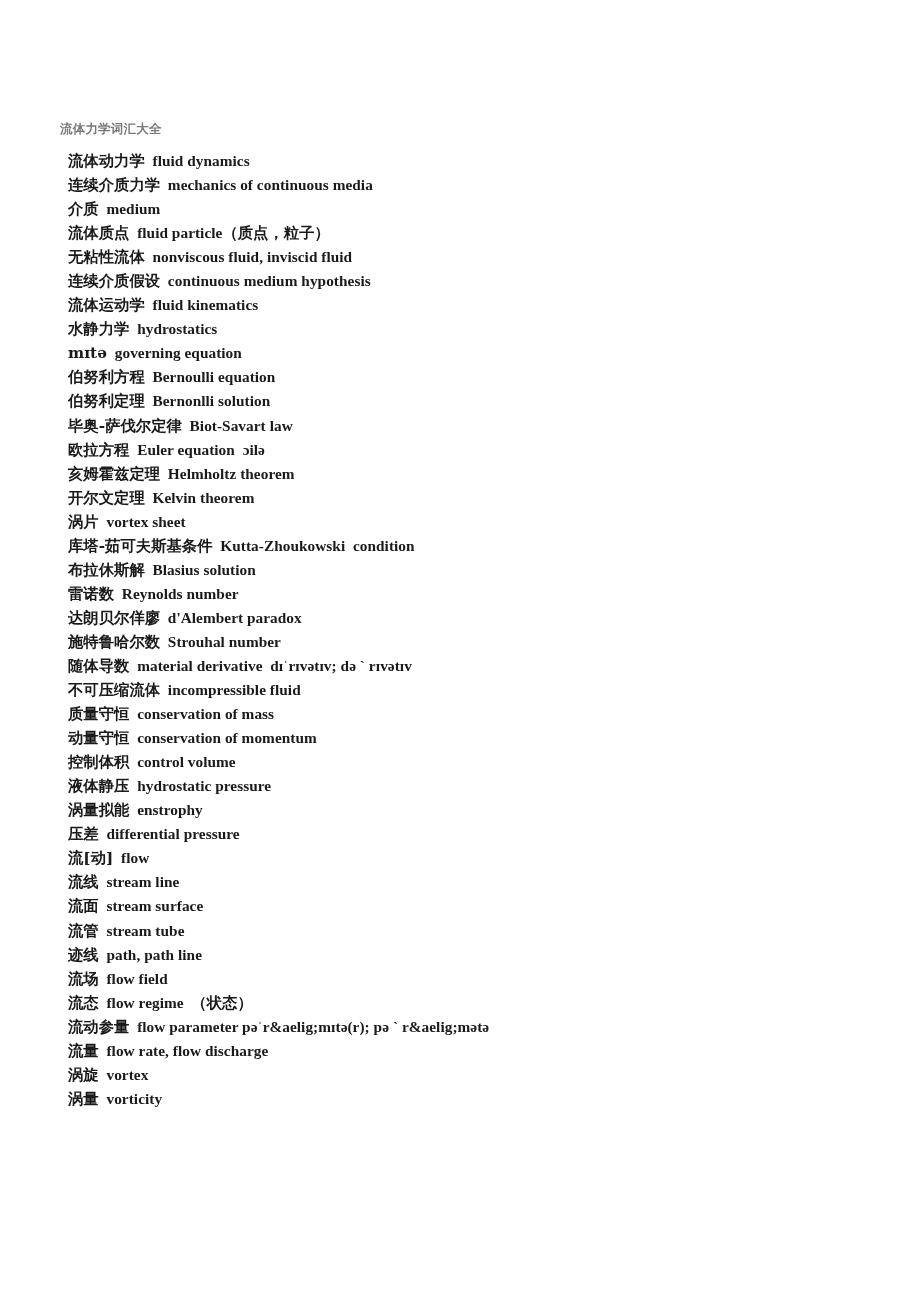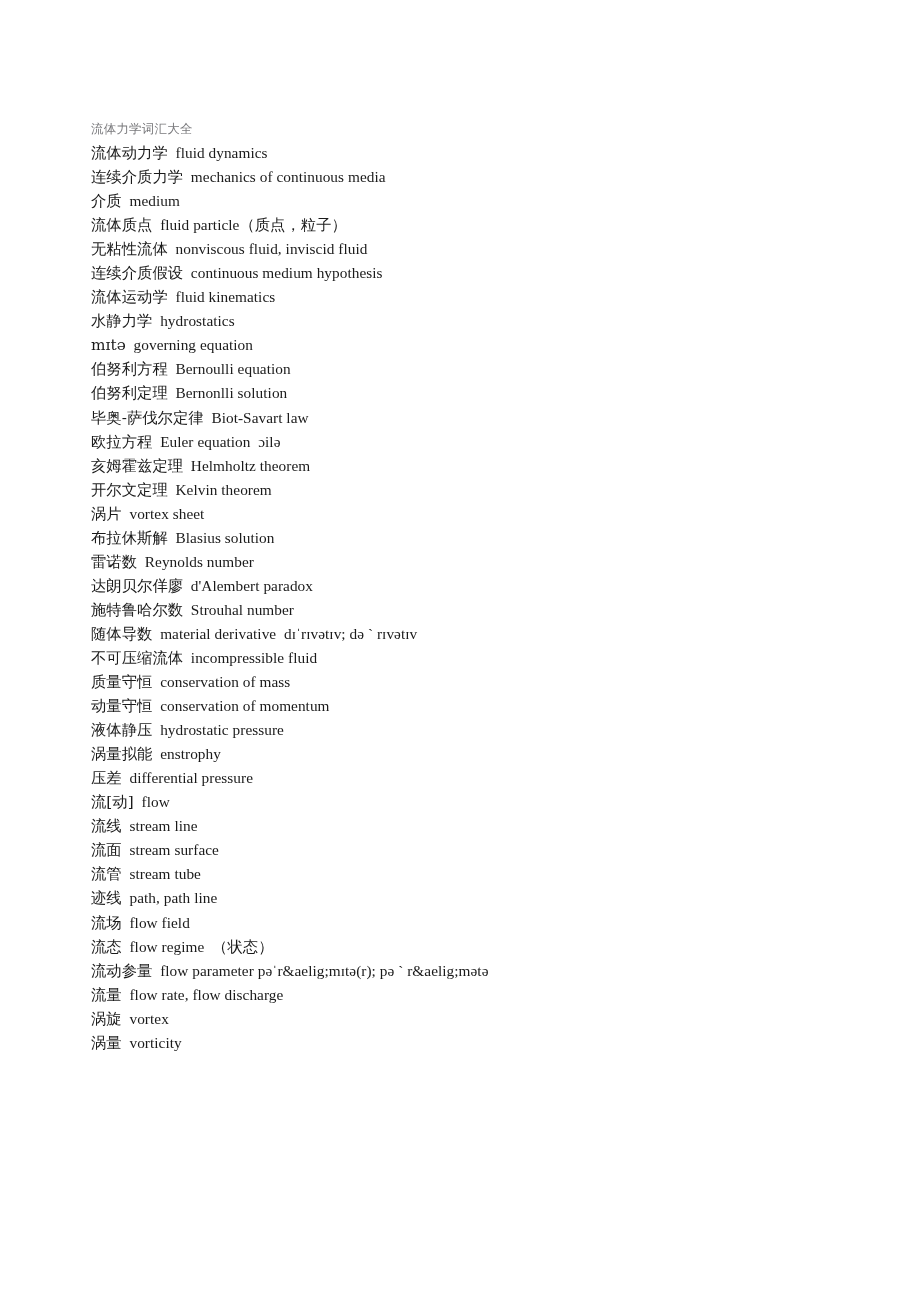--- a/index.html
+++ b/index.html
@@ -15,36 +15,37 @@
     font-family: "Liberation Serif", "DejaVu Serif", serif;
     color: #000000;
     -webkit-font-smoothing: antialiased;
   }
 
   #page {
     position: relative;
     width: 920px;
     height: 1302px;
     box-sizing: border-box;
-    padding: 117px 0 0 91px;
+    padding: 117px 0 0 60px;
     background: #ffffff;
     overflow: hidden;
+    font-weight: bold;
   }
 
   #doc-title {
     font-family: "Liberation Serif", "DejaVu Serif", serif;
     font-size: 12.5px;
     line-height: 24px;
     color: #79797c;
     white-space: nowrap;
     letter-spacing: 0.2px;
   }
 
   #glossary {
-    margin: 0;
+    margin: 8px;
     padding: 0;
     list-style: none;
   }
 
   .entry {
     font-size: 15.3px;
     line-height: 24.05px;
     color: #1a1a1a;
     white-space: pre;
     overflow: hidden;
@@ -78,28 +79,30 @@
       <li class="entry"><span class="cn">流体运动学</span>  <span class="en">fluid kinematics</span></li>
       <li class="entry"><span class="cn">水静力学</span>  <span class="en">hydrostatics</span></li>
       <li class="entry"><span class="cn">mɪtə</span>  <span class="en">governing equation</span></li>
       <li class="entry"><span class="cn">伯努利方程</span>  <span class="en">Bernoulli equation</span></li>
       <li class="entry"><span class="cn">伯努利定理</span>  <span class="en">Bernonlli solution</span></li>
       <li class="entry"><span class="cn">毕奥-萨伐尔定律</span>  <span class="en">Biot-Savart law</span></li>
       <li class="entry"><span class="cn">欧拉方程</span>  <span class="en">Euler equation  ɔilə</span></li>
       <li class="entry"><span class="cn">亥姆霍兹定理</span>  <span class="en">Helmholtz theorem</span></li>
       <li class="entry"><span class="cn">开尔文定理</span>  <span class="en">Kelvin theorem</span></li>
       <li class="entry"><span class="cn">涡片</span>  <span class="en">vortex sheet</span></li>
+      <li class="entry"><span class="cn">库塔-茹可夫斯基条件</span>  <span class="en">Kutta-Zhoukowski  condition</span></li>
       <li class="entry"><span class="cn">布拉休斯解</span>  <span class="en">Blasius solution</span></li>
       <li class="entry"><span class="cn">雷诺数</span>  <span class="en">Reynolds number</span></li>
       <li class="entry"><span class="cn">达朗贝尔佯廖</span>  <span class="en">d'Alembert paradox</span></li>
       <li class="entry"><span class="cn">施特鲁哈尔数</span>  <span class="en">Strouhal number</span></li>
       <li class="entry"><span class="cn">随体导数</span>  <span class="en">material derivative  dɪˈrɪvətɪv; də ˋ rɪvətɪv</span></li>
       <li class="entry"><span class="cn">不可压缩流体</span>  <span class="en">incompressible fluid</span></li>
       <li class="entry"><span class="cn">质量守恒</span>  <span class="en">conservation of mass</span></li>
       <li class="entry"><span class="cn">动量守恒</span>  <span class="en">conservation of momentum</span></li>
+      <li class="entry"><span class="cn">控制体积</span>  <span class="en">control volume</span></li>
       <li class="entry"><span class="cn">液体静压</span>  <span class="en">hydrostatic pressure</span></li>
       <li class="entry"><span class="cn">涡量拟能</span>  <span class="en">enstrophy</span></li>
       <li class="entry"><span class="cn">压差</span>  <span class="en">differential pressure</span></li>
       <li class="entry"><span class="cn">流[动]</span>  <span class="en">flow</span></li>
       <li class="entry"><span class="cn">流线</span>  <span class="en">stream line</span></li>
       <li class="entry"><span class="cn">流面</span>  <span class="en">stream surface</span></li>
       <li class="entry"><span class="cn">流管</span>  <span class="en">stream tube</span></li>
       <li class="entry"><span class="cn">迹线</span>  <span class="en">path, path line</span></li>
       <li class="entry"><span class="cn">流场</span>  <span class="en">flow field</span></li>
       <li class="entry"><span class="cn">流态</span>  <span class="en">flow regime  （状态）</span></li>

